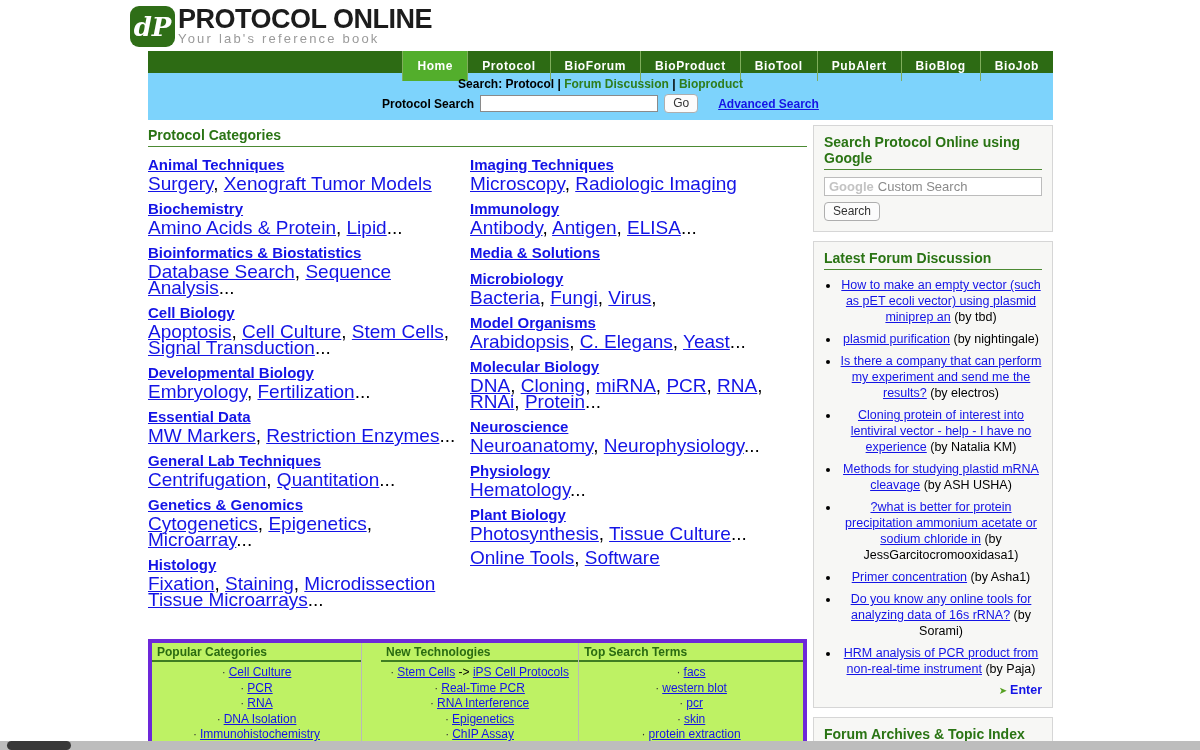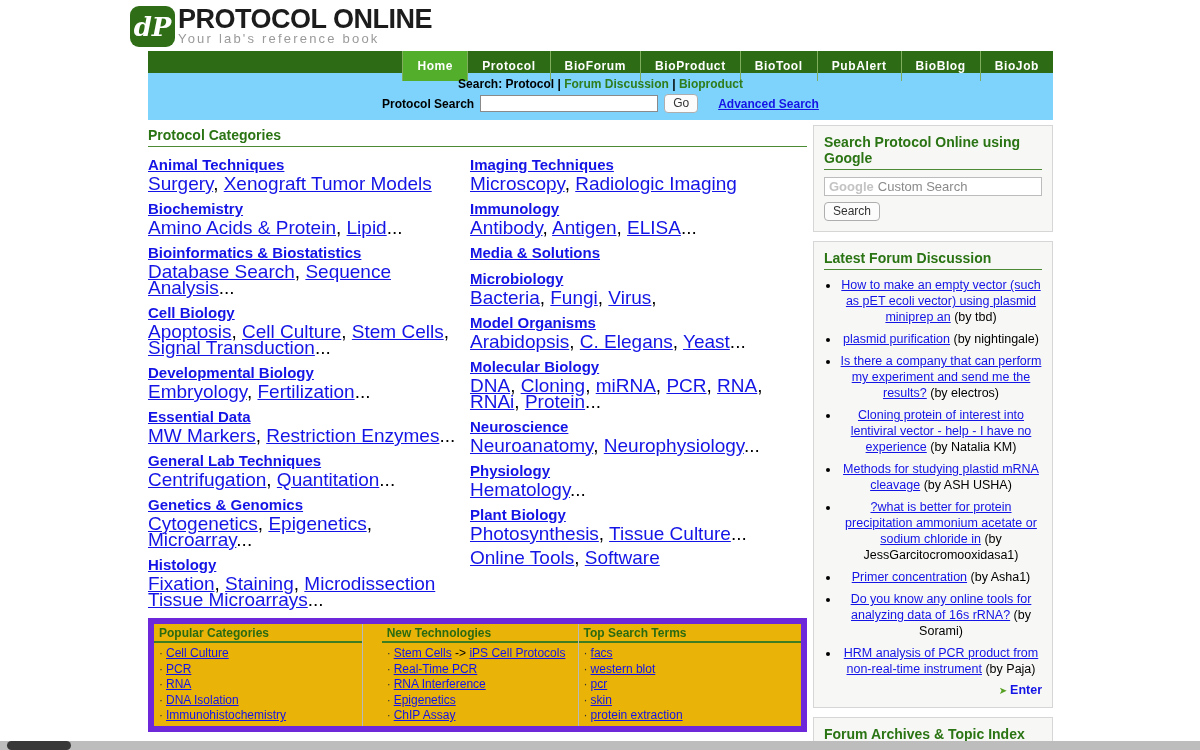--- a/index.html
+++ b/index.html
@@ -44,26 +44,26 @@
 
   .cats { display:flex; }
   .cat-col1 { width:322px; }
   .cat-col2 { flex:1; }
   .cat { margin:7px 0 8px; }
   .cat-name a { font-size:15px; font-weight:bold; color:#1414e6; text-decoration:underline; cursor:pointer; }
   .cat-subs { font-size:19px; margin-top:2px; line-height:16px; }
   .cat-subs a { color:#1414e6; text-decoration:underline; cursor:pointer; }
 
   
-  .mini-tables { display:flex; border:6px solid #6d28d9; margin-top:2px; background:#eab308; }
+  .mini-tables { display:flex; border:4px solid #6d28d9; margin-top:23px; background:#bef264; }
   .mt { padding:0 0 2px; }
   .mt + .mt { border-left:1px solid #b9b9b9; }
   .mt0 { width:211px; } .mt1 { width:219px;padding-left:19px; } .mt2 { width:227px; }
   .mt .hd { font-weight:bold; font-size:12px; color:#2a6b12; padding:2px 5px 1px; border-bottom:2px solid #3f7d22; }
-  .mt ul { list-style:none; margin:3px 0 0; padding:0 5px; }
+  .mt ul { list-style:none; margin:3px 0 0; padding:0 5px;text-align:center; }
   .mt li { font-size:12px; line-height:15.5px; }
   .mt li a { color:#1414e6; text-decoration:underline; cursor:pointer; }
   .mt .dot { color:#333; margin-right:3px; }
 
   
   .bt-intro { font-size:12px; margin:4px 0 2px; color:#1a1a1a; }
   .bt-list { list-style:none; margin:0; padding:0; }
   .bt-list li { font-size:12.5px; line-height:21px; }
   .bt-list .dot { margin-right:1px; }
   .bt-list a { color:#1414e6; text-decoration:underline; cursor:pointer; }

